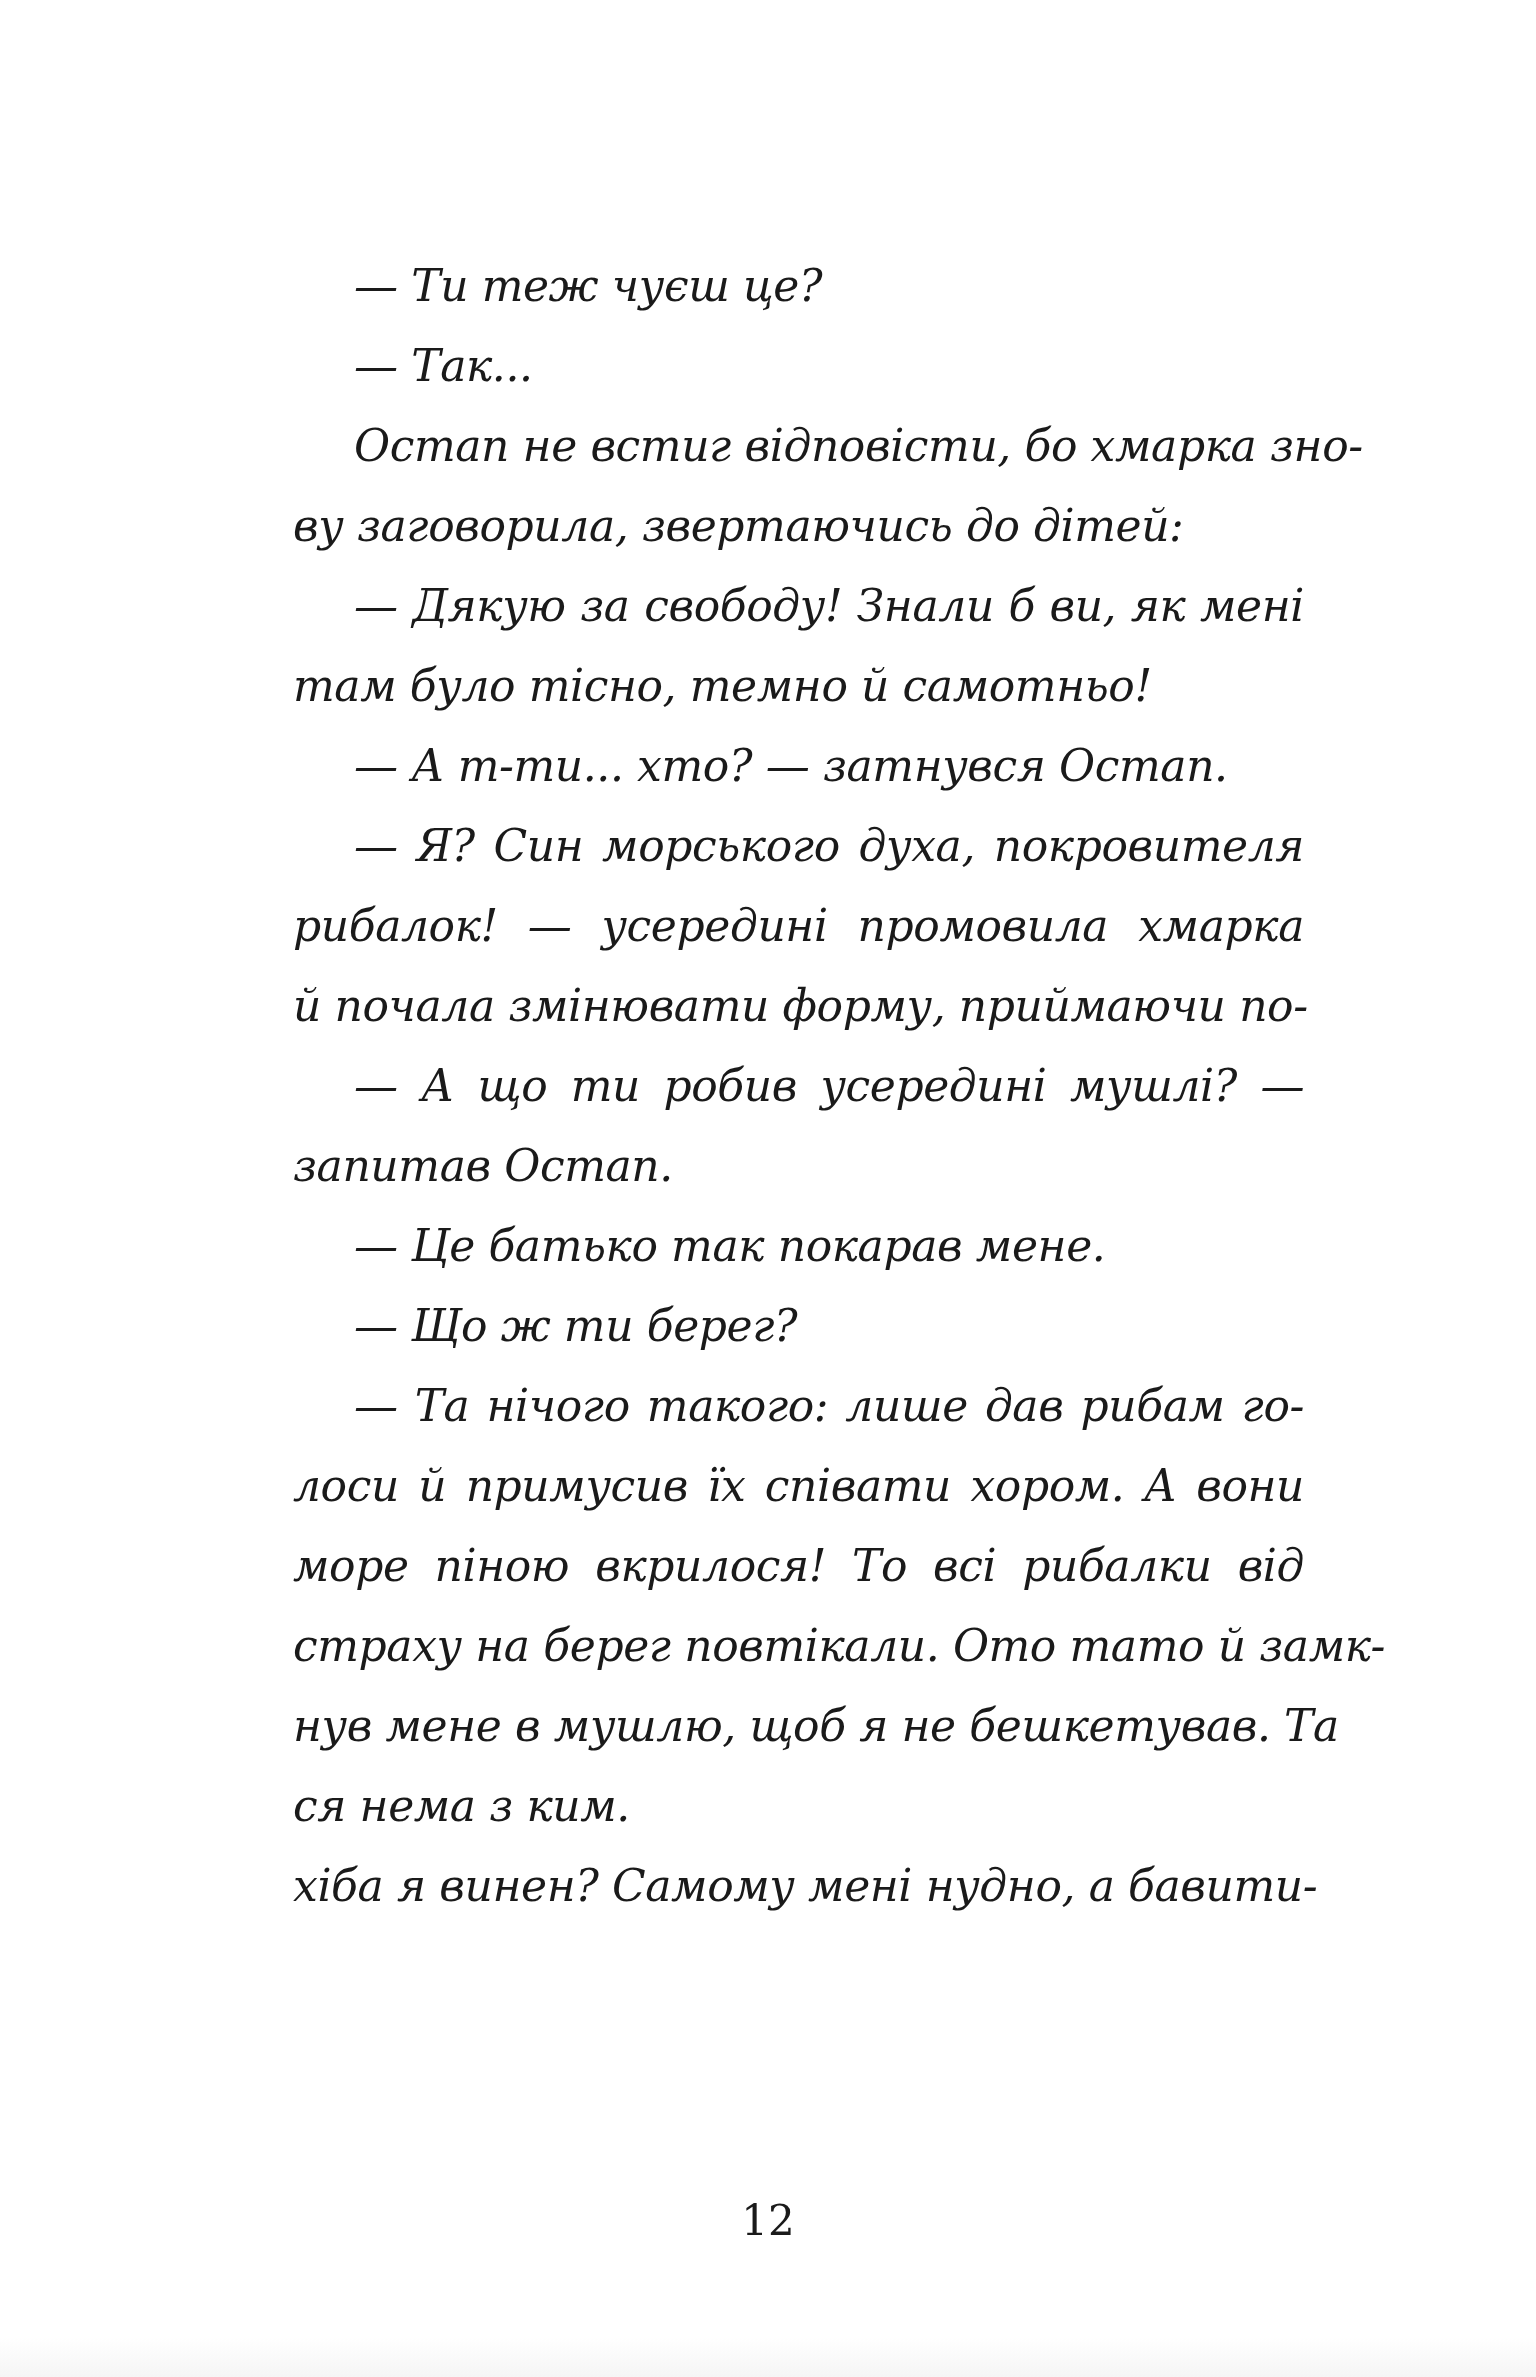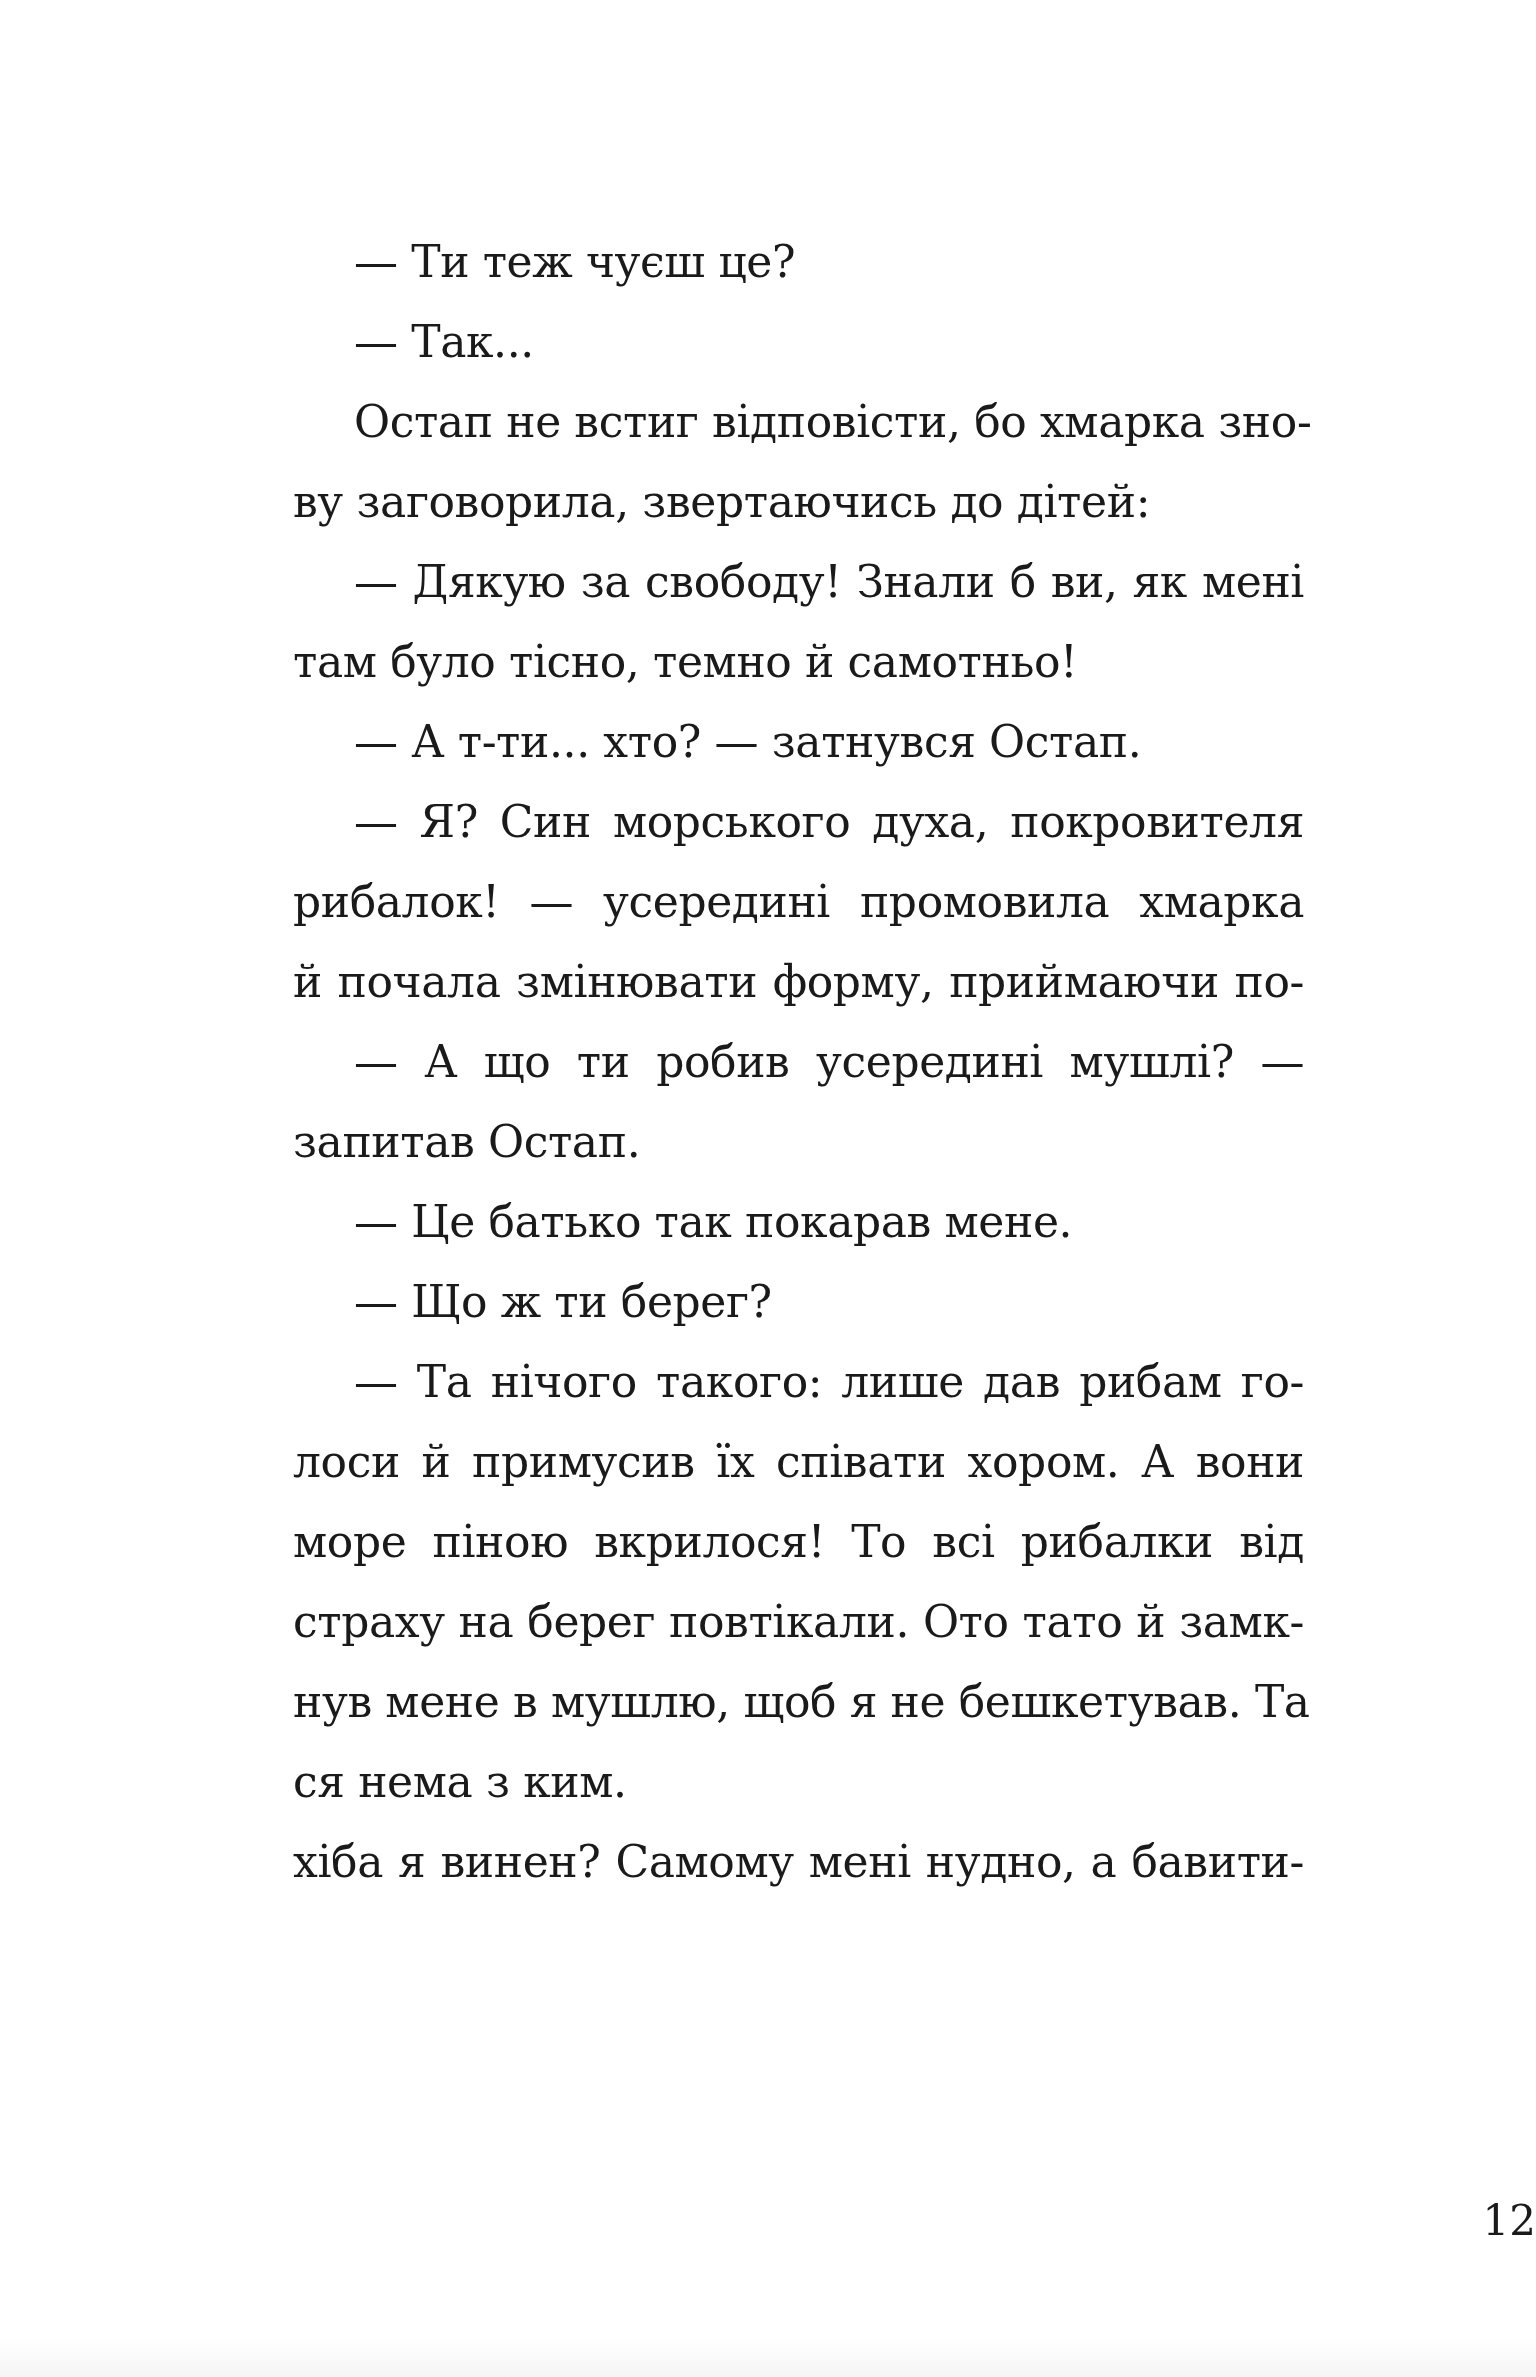--- a/index.html
+++ b/index.html
@@ -14,40 +14,41 @@
     }
     .page {
       position: absolute;
       left: 0; top: 0;
       width: 1536px; height: 2377px;
       background: linear-gradient(to bottom, #ffffff 0, #ffffff 2337px, #f5f5f5 2377px);
     }
     .text-block {
       position: absolute;
       left: 293px;
-      top: 222px;
+      top: 246px;
       width: 1011px;
+      font-style: italic;
     }
     .line {
       height: 80px;
       line-height: 80px;
       font-size: 44px;
       white-space: nowrap;
       letter-spacing: -0.4px;
     }
     .line.indent { padding-left: 61px; }
     .line.justify {
       text-align: justify;
       text-align-last: justify;
     }
     .page-number {
       position: absolute;
       left: 0; width: 1536px;
       top: 2193px;
-      text-align: right;
+      text-align: center;
       font-size: 42px;
       line-height: 56px;
     }
   </style>
 </head>
 <body>
 
 <div class="page">
   <div class="text-block">
     <div class="line indent">— Ти теж чуєш це?</div>

